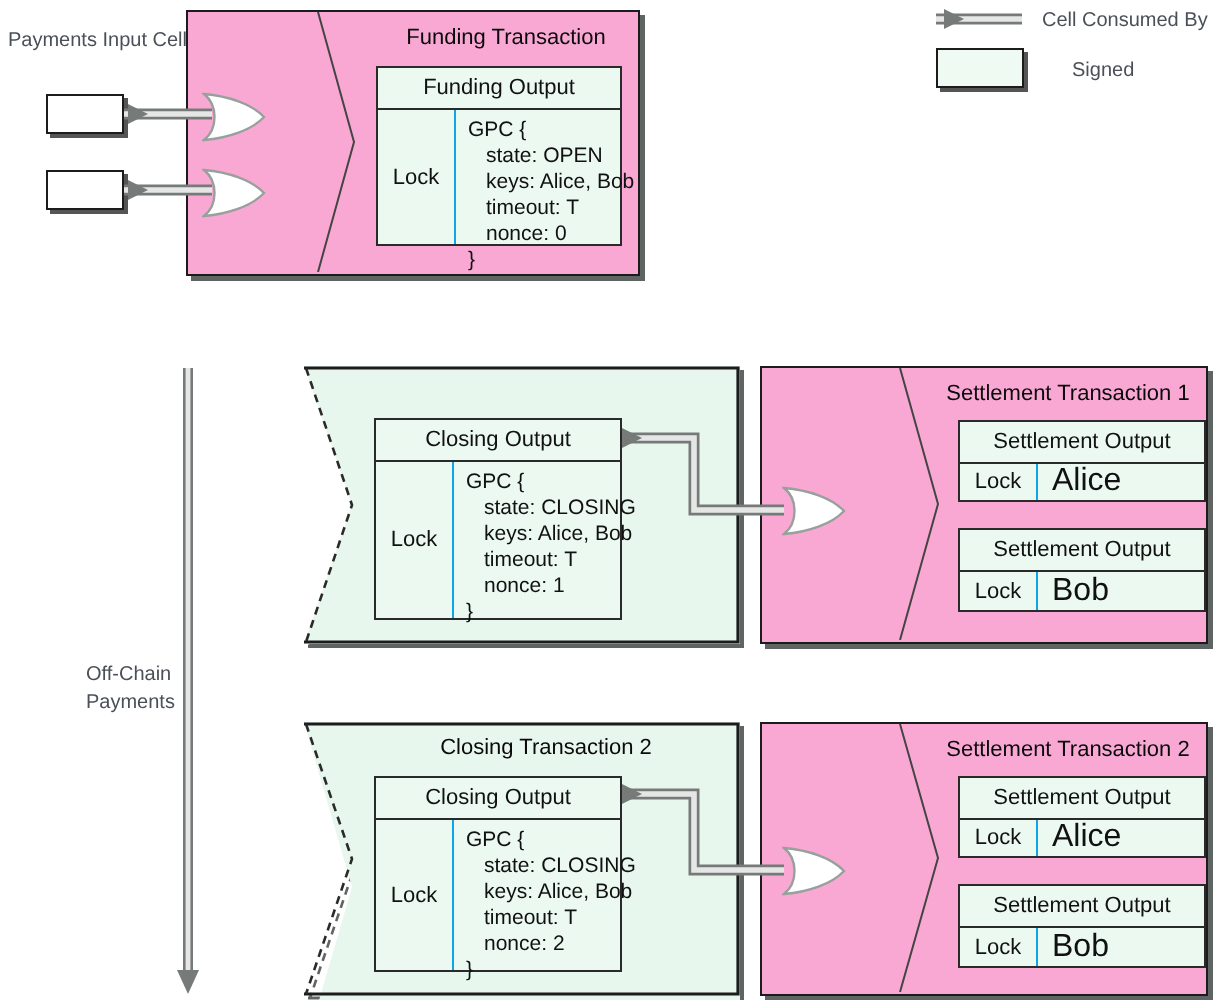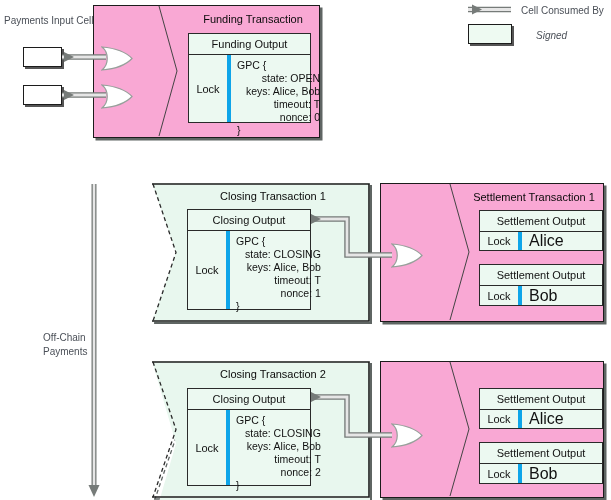--- a/index.html
+++ b/index.html
@@ -16,25 +16,25 @@
   .pennant-bg{position:absolute;left:0;top:0;width:100%;height:100%;background:#e8f7ee;
               clip-path:polygon(0 0,100% 0,100% 100%,0 100%,24px 50%);}
   .pennant svg.outline{position:absolute;left:0;top:0;}
 
   
   .obox{position:absolute;background:#ecf9f1;border:1px solid #2a2a2a;box-sizing:border-box;
         display:flex;flex-direction:column;}
   .obox-title{height:20px;line-height:20px;border-bottom:1px solid #2a2a2a;text-align:center;
               font-size:11px;flex:0 0 auto;}
   .obox-body{flex:1;display:flex;min-height:0;}
-  .lock-cell{width:38px;border-right:4px solid #0ea5e9;display:flex;align-items:center;
+  .lock-cell{width:38px;border-right:1px solid #0ea5e9;display:flex;align-items:center;
              justify-content:center;font-size:11px;flex:0 0 auto;}
   .gpc-cell{flex:1;padding:4px 2px 0 6px;font-size:10.5px;line-height:13px;}
   .gpc-line{white-space:nowrap;}
-  .gpc-line.ind{padding-left:9px;text-align:right;}
+  .gpc-line.ind{padding-left:9px;}
   .owner-cell{flex:1;display:flex;align-items:center;padding-left:7px;font-size:16px;}
 
   
   .small-label{position:absolute;font-size:10px;color:#4b5058;white-space:nowrap;}
 
   
   .cellbox{position:absolute;background:#ffffff;border:1.5px solid #1c1c1c;
            box-shadow:2px 2px 0 0 #555;box-sizing:border-box;}
   .legendbox{position:absolute;background:#eefaf2;border:1.5px solid #1c1c1c;
              box-shadow:2px 2px 0 0 #555;box-sizing:border-box;}
@@ -82,39 +82,38 @@
     </div>
   </div>
 
   <svg class="conn" style="left:465px;top:3px;" width="48" height="13" viewBox="0 0 48 13">
     <path d="M3,6.5 H46" stroke="#767b79" stroke-width="5.5" fill="none"></path>
     <path d="M3,6.5 H46" stroke="#e6e6e6" stroke-width="2.8" fill="none"></path>
     <polygon points="7,1.5 17,6.5 7,11.5" fill="#767b79"></polygon>
   </svg>
   <div class="small-label" style="left:521px;top:5px;">Cell Consumed By</div>
   <div class="legendbox" style="left:468px;top:24px;width:44px;height:20px;"></div>
-  <div class="small-label" style="left:536px;top:30px;font-style:italic;">Signed</div>
+  <div class="small-label" style="left:536px;top:30px;">Signed</div>
 
   <svg class="conn" style="left:87px;top:183px;" width="14" height="316" viewBox="0 0 14 316">
     <path d="M7,1 V302" stroke="#767b79" stroke-width="5" fill="none"></path>
     <path d="M7,1 V302" stroke="#e6e6e6" stroke-width="2.4" fill="none"></path>
     <polygon points="1.5,302 12.5,302 7,314" fill="#767b79"></polygon>
   </svg>
   <div class="small-label" style="left:43px;top:331px;line-height:14px;">
     <div>Off-Chain</div>
     <div>Payments</div>
   </div>
 
   <div class="pennant" style="left:152px;top:183px;width:218px;height:139px;">
     <div class="pennant-bg"></div>
     <svg class="outline" width="218" height="139" viewBox="0 0 218 139">
       <path d="M0,1 H217 V138 H0" fill="none" stroke="#1c1c1c" stroke-width="1.6"></path>
       <path d="M1,1 L24,69.5 L1,138" fill="none" stroke="#2a2a2a" stroke-width="1.3" stroke-dasharray="4 3"></path>
     </svg>
-    <div class="tx-title" style="left:24px;right:0;">Closing Transaction 1</div>
     <div class="obox" style="left:35px;top:26px;width:124px;height:101px;">
       <div class="obox-title">Closing Output</div>
       <div class="obox-body">
         <div class="lock-cell">Lock</div>
         <div class="gpc-cell">
           <div class="gpc-line">GPC {</div>
           <div class="gpc-line ind">state: CLOSING</div>
           <div class="gpc-line ind">keys: Alice, Bob</div>
           <div class="gpc-line ind">timeout: T</div>
           <div class="gpc-line ind">nonce: 1</div>
@@ -168,20 +167,21 @@
           <div class="gpc-line">}</div>
         </div>
       </div>
     </div>
   </div>
 
   <div class="txbox" style="left:380px;top:361px;width:224px;height:137px;">
     <svg class="chev" width="224" height="134" viewBox="0 0 224 134">
       <polyline points="69,0 88,67 69,134" fill="none" stroke="#444" stroke-width="1"></polyline>
     </svg>
+    <div class="tx-title" style="left:88px;right:4px;">Settlement Transaction 2</div>
     <svg class="gate" style="left:10px;top:61px;" width="32" height="25" viewBox="0 0 32 25">
       <path d="M1,1 C13,2 25,6 31,12.5 C25,19 13,23 1,24 C8,18.5 8,6.5 1,1 Z" fill="#ffffff" stroke="#97a09b" stroke-width="1.2"></path>
     </svg>
     <div class="obox" style="left:98px;top:26px;width:124px;height:41px;">
       <div class="obox-title">Settlement Output</div>
       <div class="obox-body">
         <div class="lock-cell">Lock</div>
         <div class="owner-cell">Alice</div>
       </div>
     </div>

